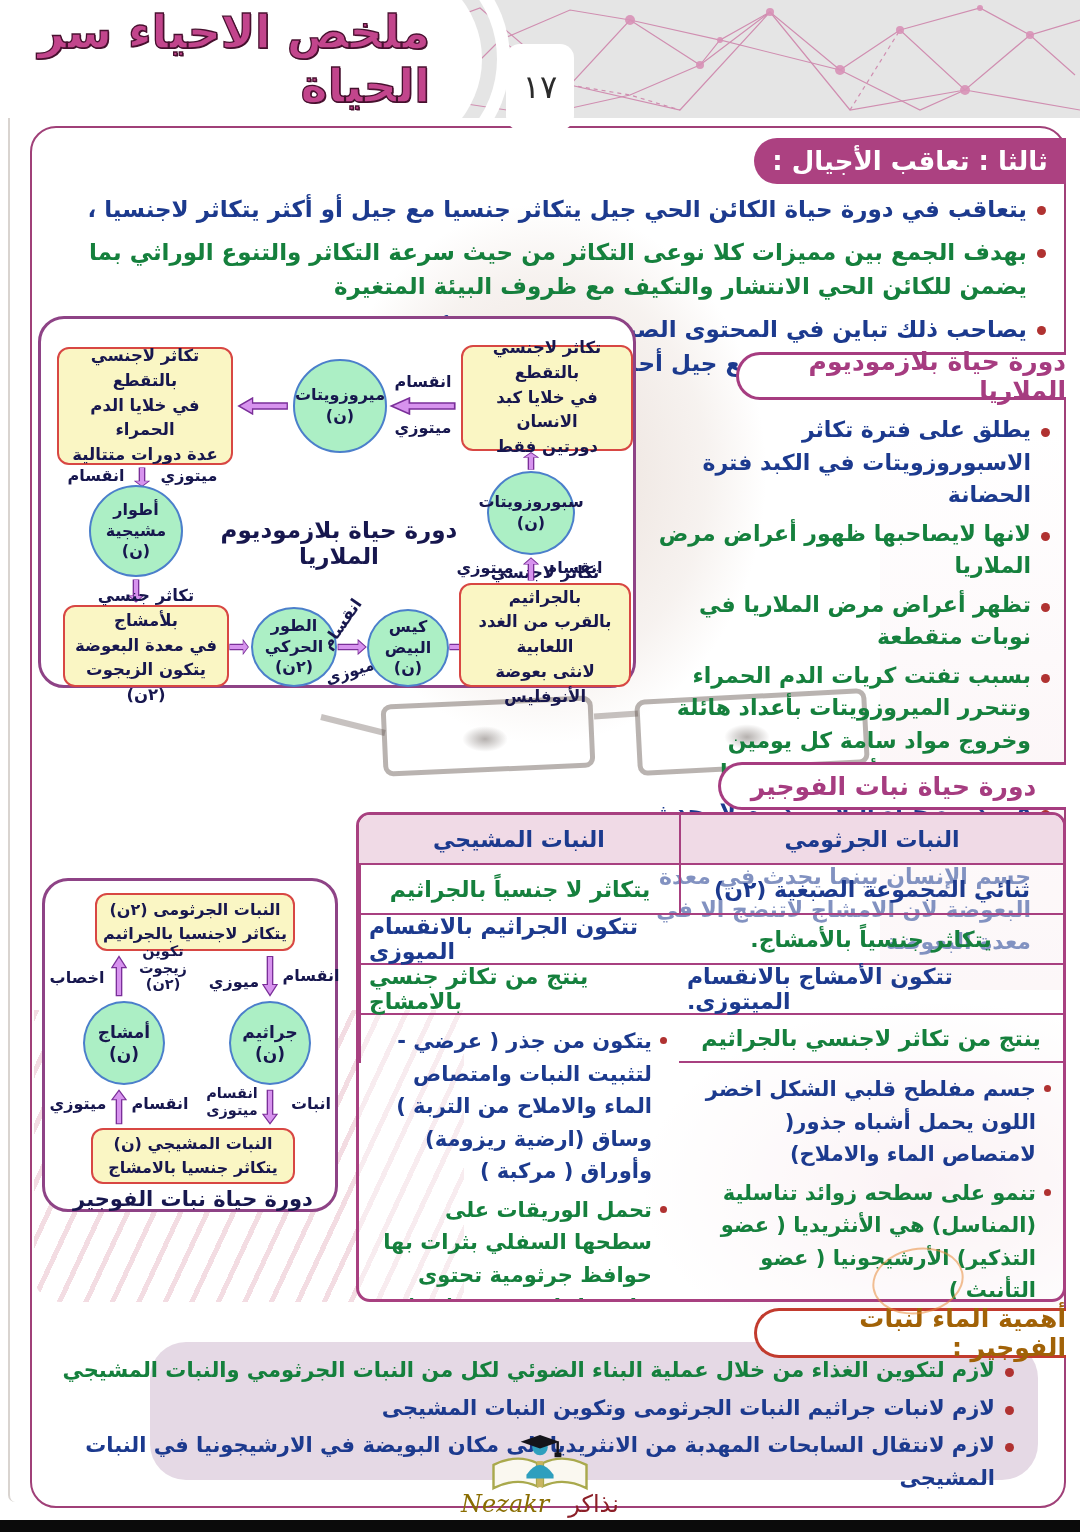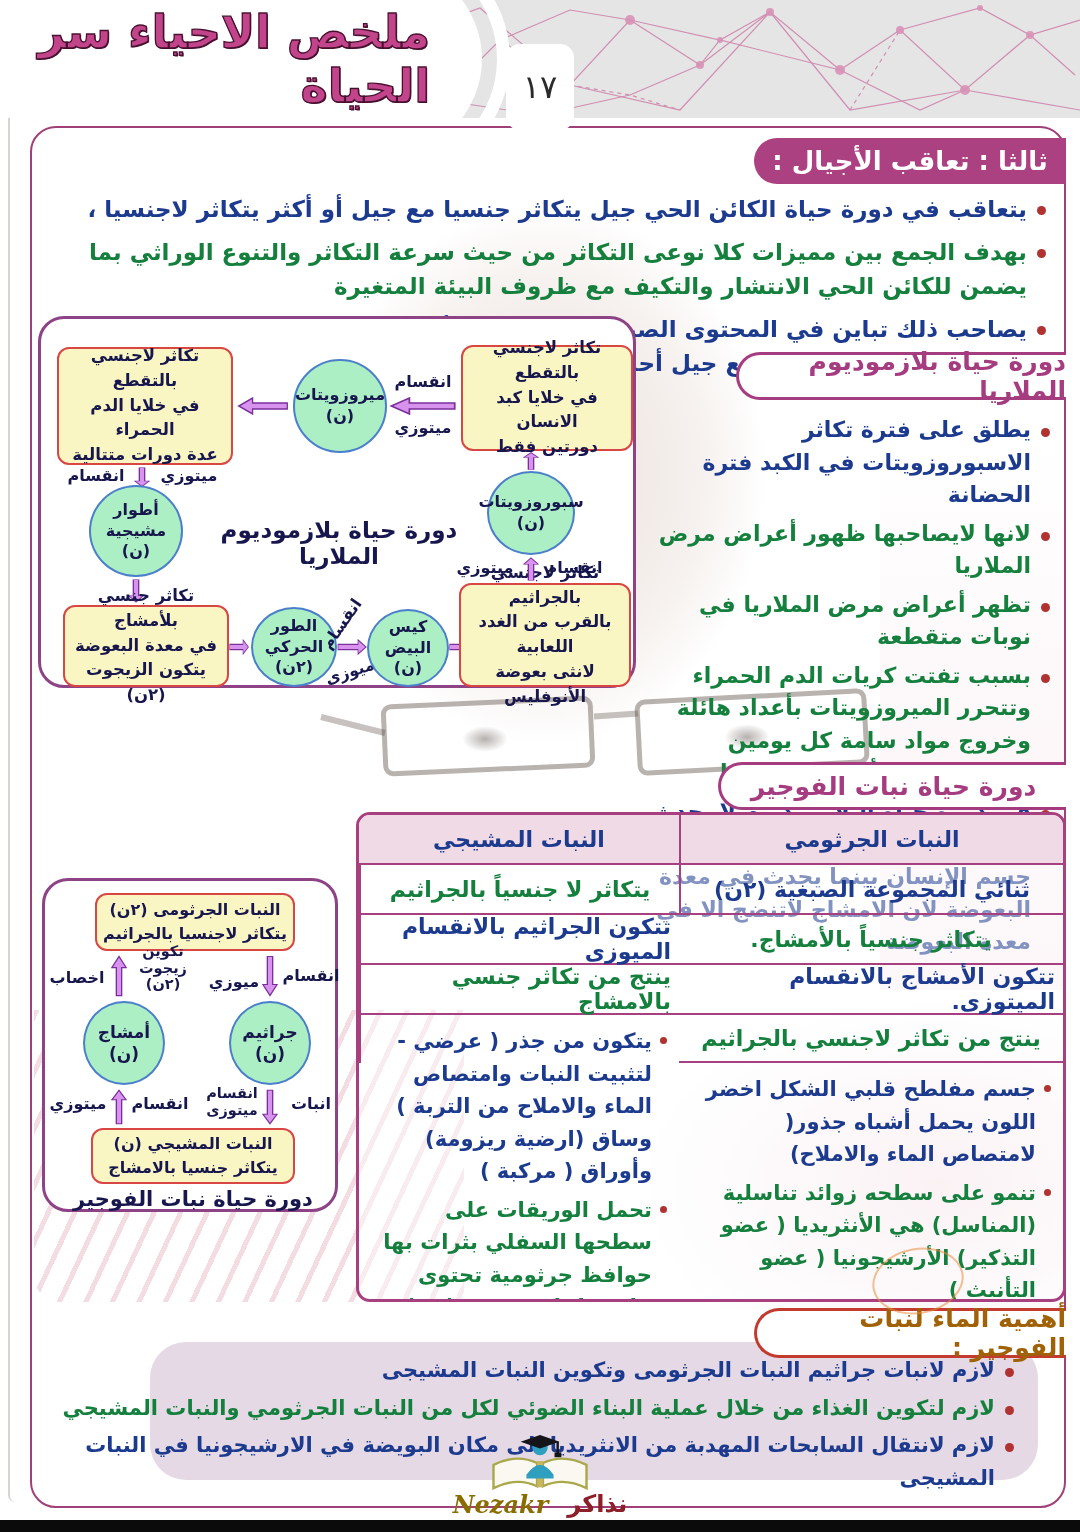--- a/index.html
+++ b/index.html
@@ -67,35 +67,35 @@
   .circ-g{background:#ACEFC5;border:2.5px solid #4B7FCB;border-radius:50%;display:flex;align-items:center;
           justify-content:center;text-align:center;white-space:pre-line;color:#17174E;font-size:16px;
           line-height:1.3;font-weight:bold}
   .dlabel{color:#17174E;font-size:16px;font-weight:bold;text-align:center;white-space:pre-line;line-height:1.15}
   .dtitle{color:#17174E;font-size:23px;font-weight:bold;text-align:center}
 
   
   .cmp-table{border:3px solid #A84080;border-radius:14px;overflow:hidden;display:grid;
              grid-template-columns:384px 1fr;grid-template-rows:50px 50px 50px 50px 48px 1fr;
              background:rgba(255,255,255,.45);z-index:3}
-  .tc{display:flex;align-items:center;justify-content:center;text-align:right;font-weight:bold;
+  .tc{display:flex;align-items:center;justify-content:center;text-align:left;font-weight:bold;
       font-size:22px;border-bottom:2.5px solid #A84080;padding:20px 8px}
   .tc.c1{border-left:2.5px solid #A84080}
   .th{background:#F0DAE6;color:#1C3A8E}
   .tc.last{border-bottom:none;align-items:flex-start;flex-direction:column;justify-content:flex-start;
            text-align:right;font-size:21px;line-height:1.55;padding:10px 12px;gap:6px}
   .dbitem{display:flex;gap:8px;align-items:flex-start}
   .dbdot{flex:0 0 auto;width:7px;height:7px;border-radius:50%;background:#B03231;margin-top:12px}
 
   
   .water-box{background:#E5D9E5;border-radius:36px;z-index:3}
 
   
   .logo{display:flex;flex-direction:column;align-items:center;z-index:5}
-  .brand{font-size:24px;font-weight:bold;direction:ltr;display:flex;gap:19px;margin-top:-4px}
+  .brand{font-size:24px;font-weight:normal;direction:ltr;display:flex;gap:19px;margin-top:-4px}
   .brand .en{color:#8A6D00;font-style:italic;font-family:"DejaVu Serif",serif}
   .brand .ar{color:#8C1F28}
 </style>
 </head>
 <body>
 
 <div class="page">
 
   <div class="abs wm" style="left:0;top:0;width:1080px;height:1532px">
     <div class="abs wm-face"></div>
@@ -340,25 +340,25 @@
 يتكاثر جنسيا بالامشاج</div>
     <div class="abs dtitle" style="left:0;top:306px;width:296px;font-size:21px">دورة حياة نبات الفوجير</div>
   </div>
 
   <div class="abs pill pill-red" style="top:1308px;right:14px;width:312px;height:50px">أهمية الماء لنبات الفوجير :</div>
 
   <div class="abs water-box" style="left:150px;top:1342px;width:888px;height:138px"></div>
   <div class="abs blist" style="top:1354px;right:66px;width:960px;gap:5px;z-index:4">
     <div class="bitem fs21">
       <span class="bdot"></span>
+      <span class="t-maroon">لازم لتكوين الغذاء من خلال عملية البناء الضوئي لكل من النبات الجرثومي والنبات المشيجي</span>
+    </div>
+    <div class="bitem fs21">
+      <span class="bdot"></span>
       <span class="t-blue">لازم لانبات جراثيم النبات الجرثومى وتكوين النبات المشيجى</span>
-    </div>
-    <div class="bitem fs21">
-      <span class="bdot"></span>
-      <span class="t-maroon">لازم لتكوين الغذاء من خلال عملية البناء الضوئي لكل من النبات الجرثومي والنبات المشيجي</span>
     </div>
     <div class="bitem fs21">
       <span class="bdot"></span>
       <span class="t-blue">لازم لانتقال السابحات المهدبة من الانثريديا الى مكان البويضة في الارشيجونيا في النبات المشيجى</span>
     </div>
   </div>
 
   <div class="abs decor-circle"></div>
 
   <div class="abs logo" style="left:455px;top:1432px;width:170px">

